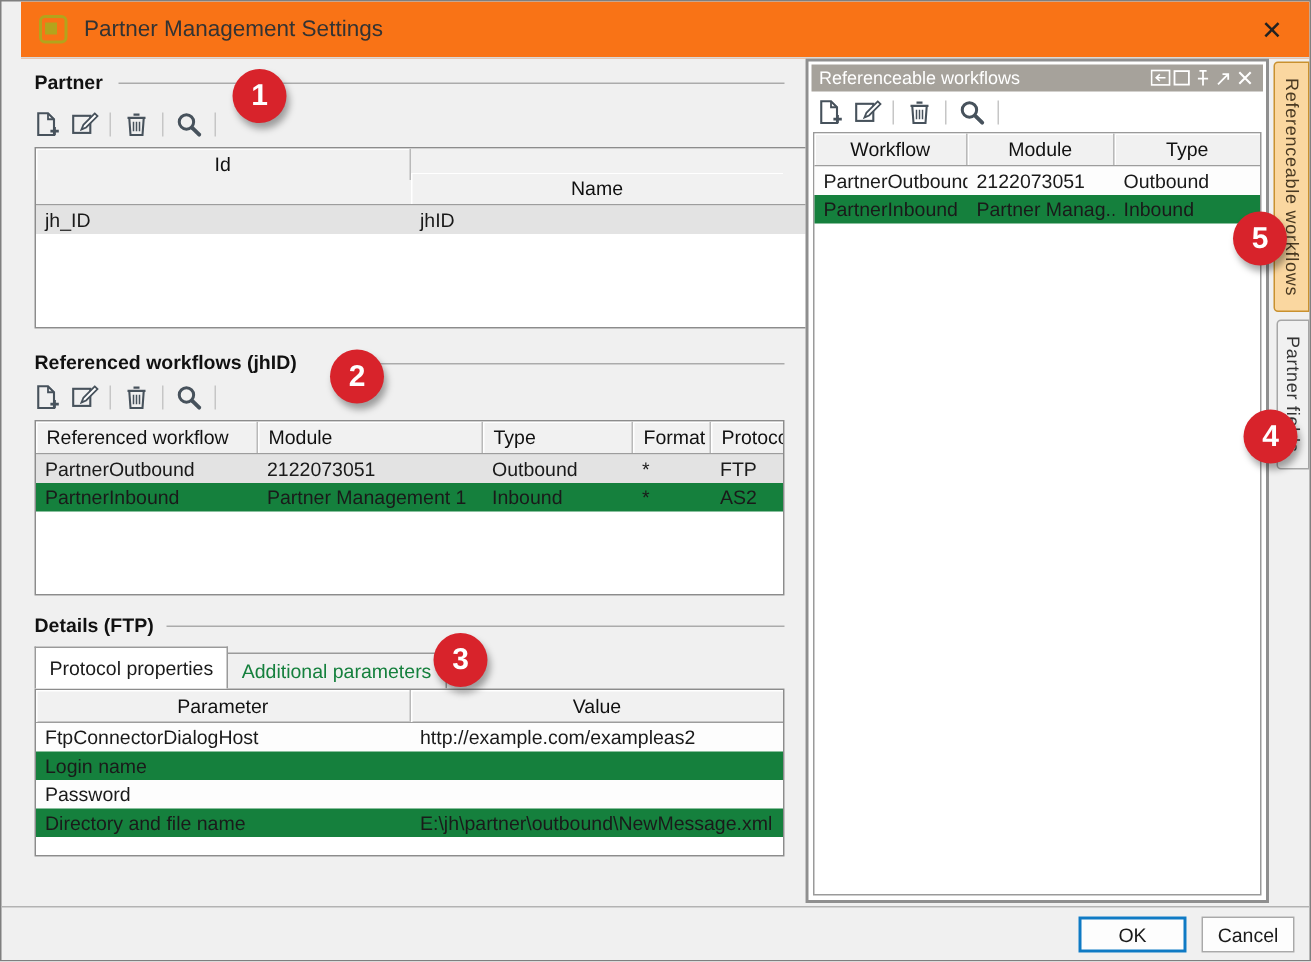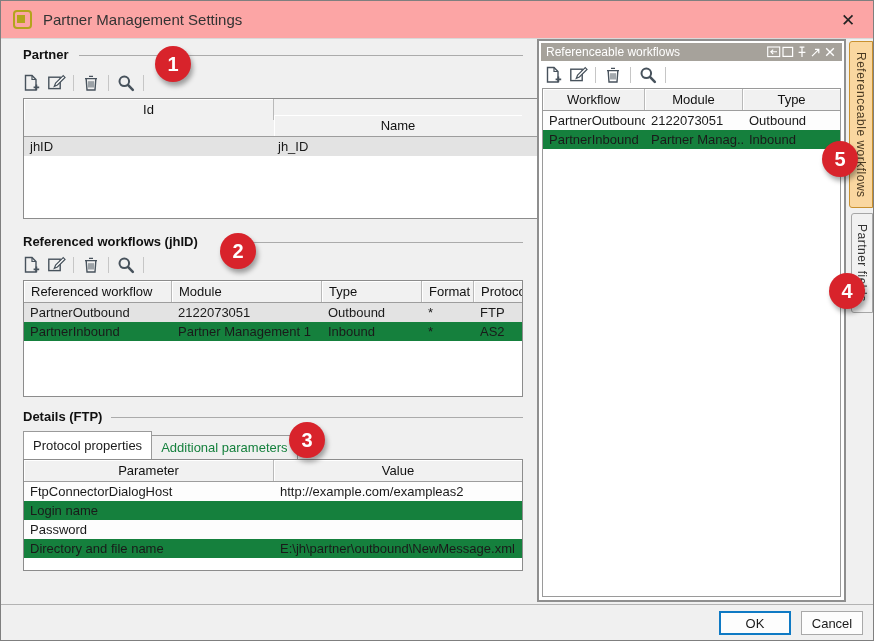--- a/index.html
+++ b/index.html
@@ -3,21 +3,21 @@
 <meta charset="utf-8">
 <style>
   * { margin:0; padding:0; box-sizing:border-box; }
   html,body { background:#ffffff; }
   .dialog {
     position:relative; width:874px; height:641px;
     background:#f0f0f0; border:1px solid #7f7f7f; overflow:hidden;
     font-family:"Liberation Sans", sans-serif; font-size:13px; color:#1a1a1a;
   }
   
-  .titlebar { position:absolute; left:0; top:0; right:0; height:38px; background:#fca5a5;
+  .titlebar { position:absolute; left:13px; top:0; right:0; height:38px; background:#f97316;
     border-bottom:1px solid #d9d9d9; display:flex; align-items:center; padding:0 12px; }
   .app-icon { width:19px; height:19px; border:2px solid #b3a41c; border-radius:4px; position:relative; flex:0 0 auto; }
   .app-icon::after { content:""; position:absolute; left:2px; top:3px; width:8px; height:8px; background:#b3a41c; }
   .title-text { margin-left:11px; font-size:15px; color:#333; }
   .close-btn { position:absolute; right:14px; top:8px; width:22px; height:22px;
     display:flex; align-items:center; justify-content:center; font-size:17px; color:#222; cursor:pointer; }
   
   .grp-label { position:absolute; font-weight:bold; font-size:13px; color:#111; }
   .grp-line { position:absolute; height:1px; background:#ababab; }
   
@@ -143,22 +143,22 @@
       </span>
     <span class="tb-sep"></span>
   </div>
 
   <div class="tbl" style="left:22px; top:97px; width:558px; height:121px;">
     <div class="thead">
       <div class="th center" style="width:250px;">Id</div>
       <div class="th center" style="width:248px;margin-top:16px;">Name</div>
     </div>
     <div class="tr sel">
+      <div class="td" style="width:250px;">jh_ID</div>
       <div class="td" style="width:248px;">jhID</div>
-      <div class="td" style="width:250px;">jh_ID</div>
     </div>
   </div>
 
   <div class="grp-label" style="left:22px; top:233px;">Referenced workflows (jhID)</div>
   <div class="grp-line" style="left:232px; top:241px; width:290px;"></div>
 
   <div class="toolbar" style="left:20px; top:253px;">
     <span class="tb-icon">
         <svg width="20" height="20">
           <use href="#i-new"></use>

